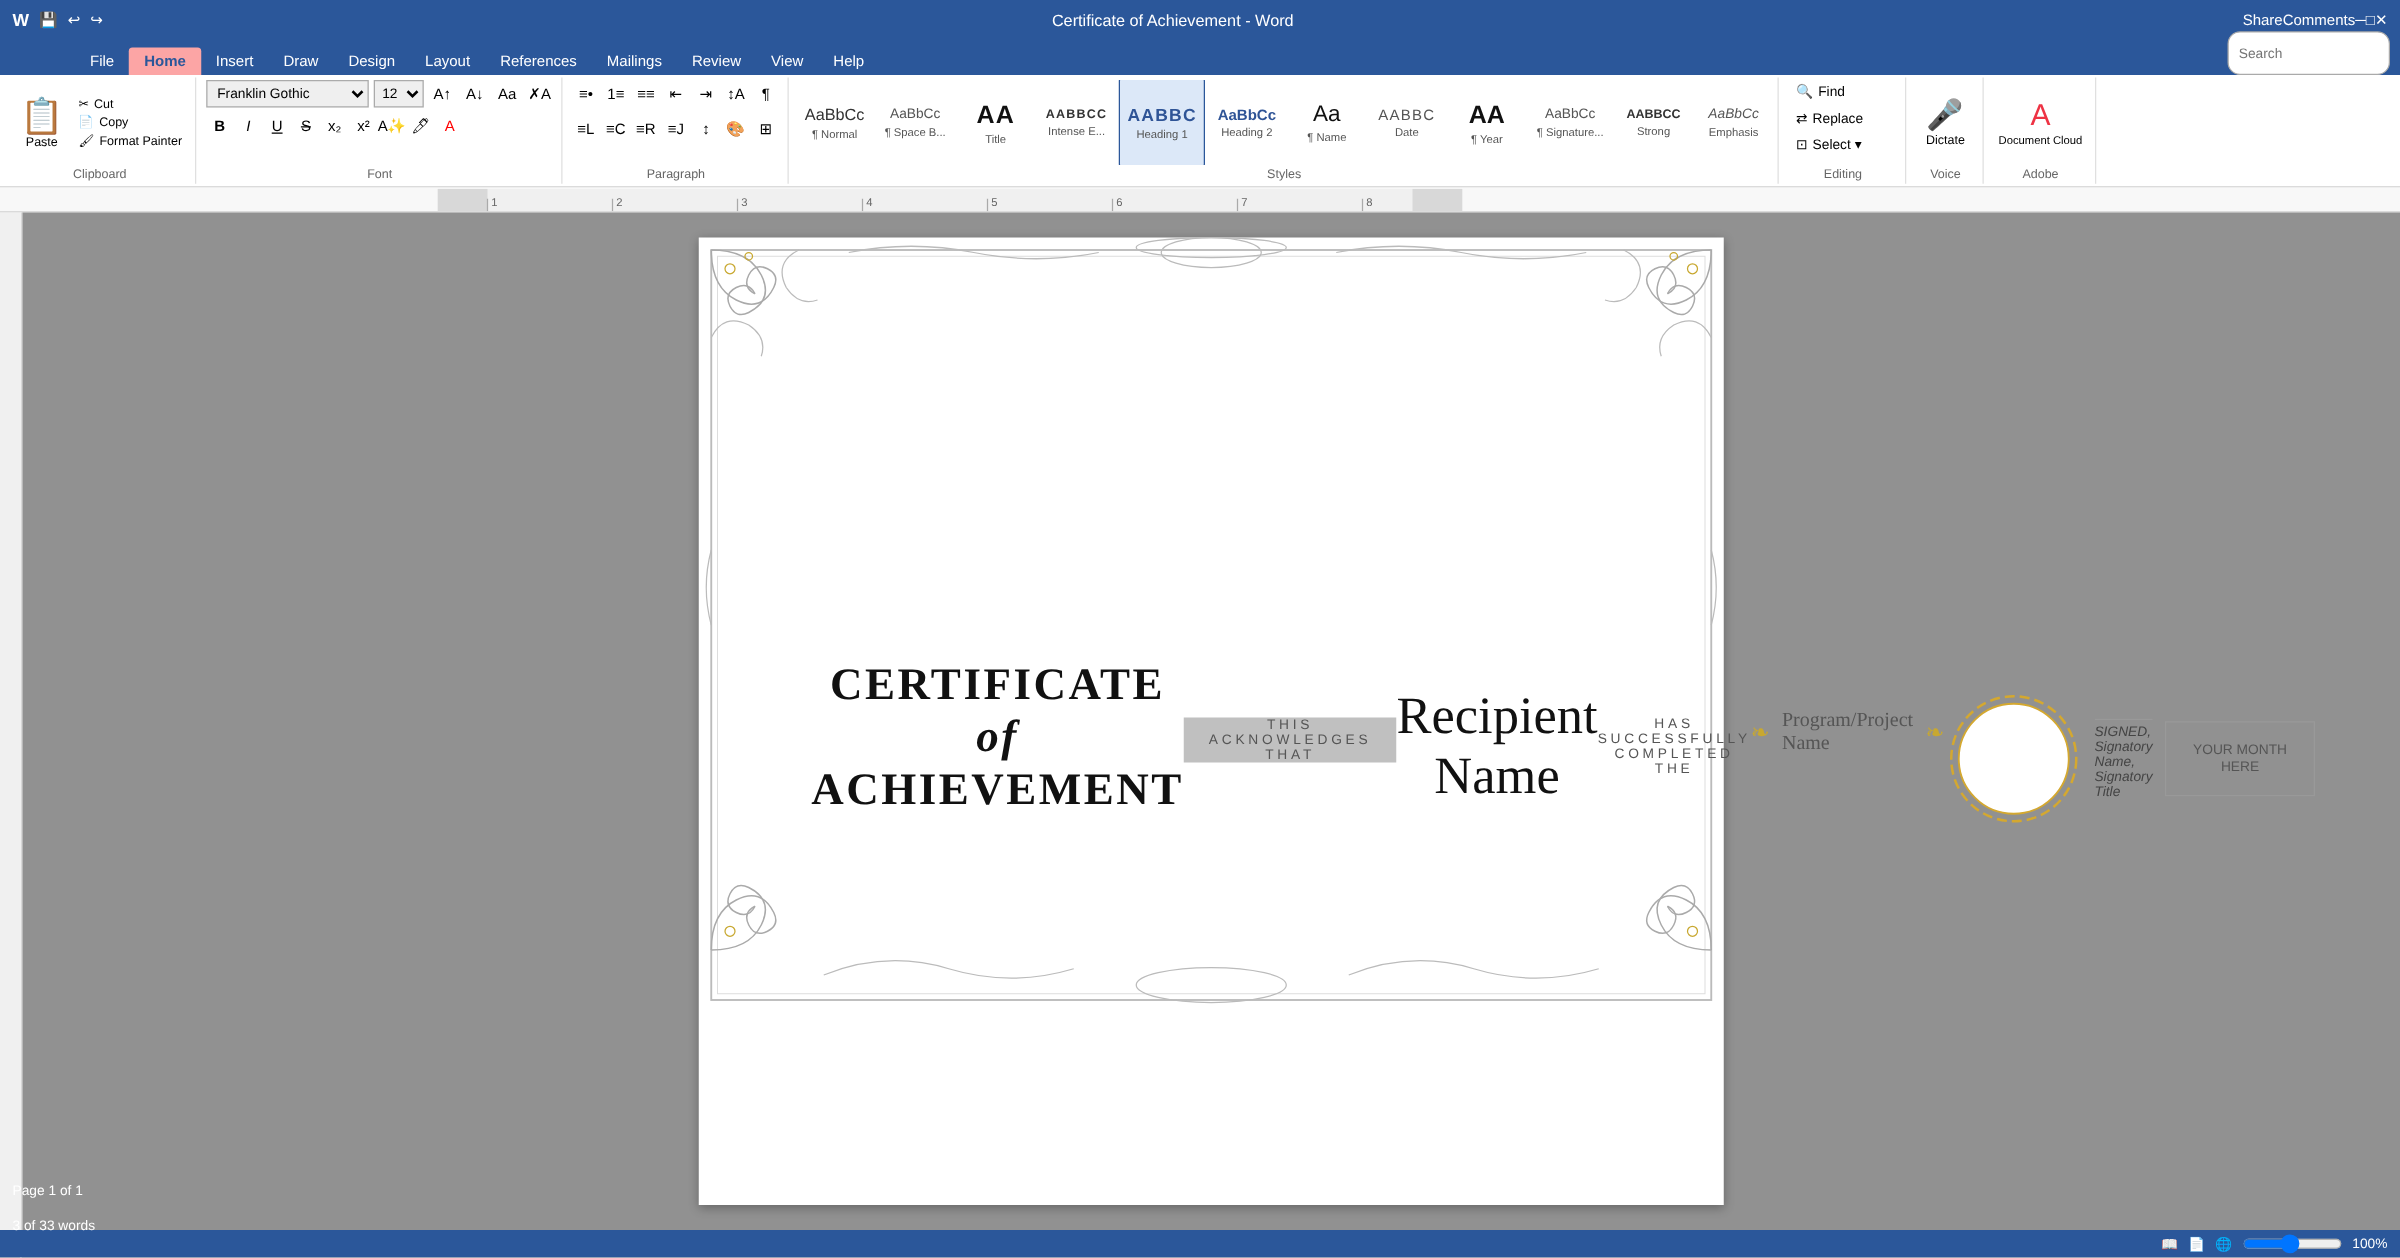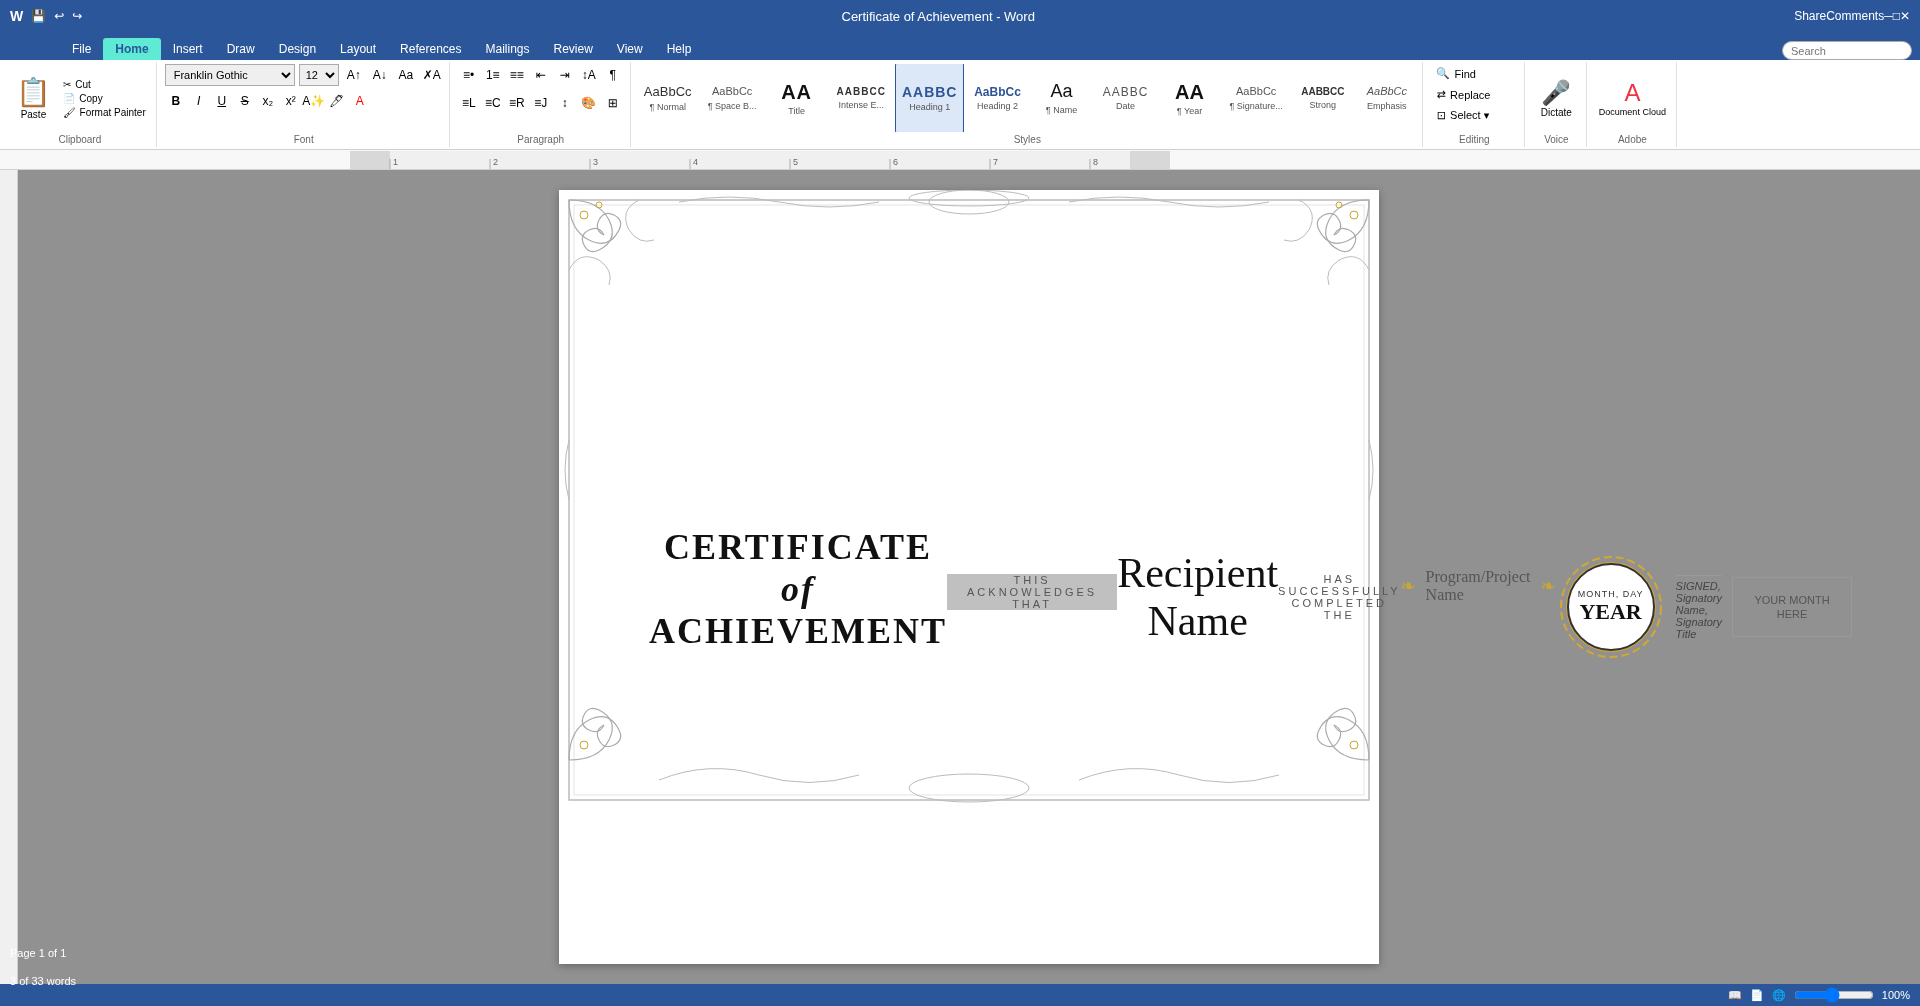--- a/index.html
+++ b/index.html
@@ -29,21 +29,21 @@
       padding-left: 60px;
     }
     .ribbon-tab {
       padding: 4px 12px;
       font-size: 12px;
       color: white;
       cursor: pointer;
       border-radius: 3px 3px 0 0;
     }
     .ribbon-tab.active {
-      background: #5eead4;
+      background: #fca5a5;
       color: #2b579a;
       font-weight: 600;
     }
 
     
     .ribbon {
       background: #fff;
       border-bottom: 1px solid #d0d0d0;
       display: flex;
       padding: 2px 4px;
@@ -404,21 +404,21 @@
   <div class="ribbon-tab">Insert</div>
   <div class="ribbon-tab">Draw</div>
   <div class="ribbon-tab">Design</div>
   <div class="ribbon-tab">Layout</div>
   <div class="ribbon-tab">References</div>
   <div class="ribbon-tab">Mailings</div>
   <div class="ribbon-tab">Review</div>
   <div class="ribbon-tab">View</div>
   <div class="ribbon-tab">Help</div>
   <div style="flex:1; display:flex; align-items:flex-end; justify-content:flex-end; padding-right:8px;">
-    <input type="text" placeholder="Search" style="height: 19px; width: 130px; border: 1px solid rgb(170, 170, 170); border-radius: 10px; padding: 0px 8px; font-size: 11px;">
+    <input type="text" placeholder="Search" style="height: 35px; width: 130px; border: 1px solid rgb(170, 170, 170); border-radius: 10px; padding: 0px 8px; font-size: 11px;">
   </div>
 </div>
 
 <div class="ribbon">
 
   <div class="ribbon-group clipboard-group">
     <div class="ribbon-group-content" style="flex-direction:row; align-items:center;">
       <div class="paste-btn">
         <div class="paste-icon">📋</div>
         <span style="font-size:10px;">Paste</span>
@@ -704,24 +704,20 @@
 
         <div class="cert-bottom">
 
           <div class="cert-seal">
 
             <svg width="110" height="110" style="position:absolute;">
 
               <circle cx="55" cy="55" r="50" fill="none" stroke="#d4a830" stroke-width="2" stroke-dasharray="8,4"></circle>
               <circle cx="55" cy="55" r="44" fill="white" stroke="#d4a830" stroke-width="1.5"></circle>
             </svg>
-            <div class="seal-inner" style="position:relative;z-index:1;margin:11px auto;width:88px;height:88px;border:2px solid #333;border-radius:50%;display:flex;flex-direction:column;align-items:center;justify-content:center;background:white;">
-              <div class="seal-month">MONTH, DAY</div>
-              <div class="seal-year">YEAR</div>
-            </div>
           </div>
 
           <div class="cert-signature-area">
             <div class="sig-line"></div>
             <div class="sig-text">
               <span>SIGNED,</span>
               <em> Signatory Name, Signatory Title</em>
             </div>
           </div>
 

